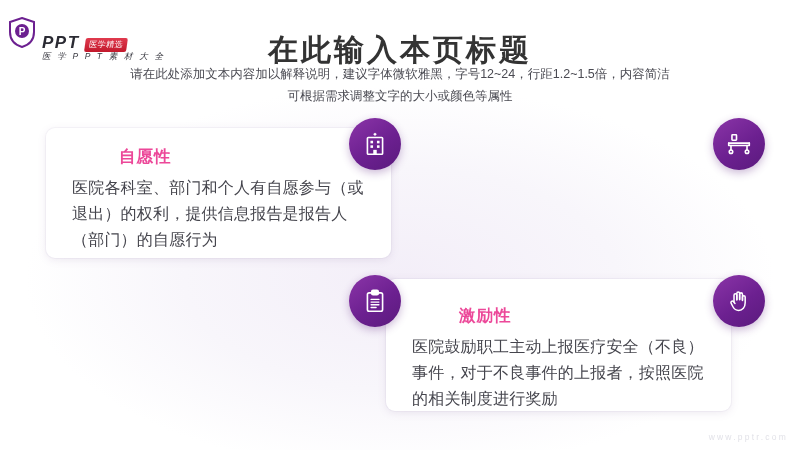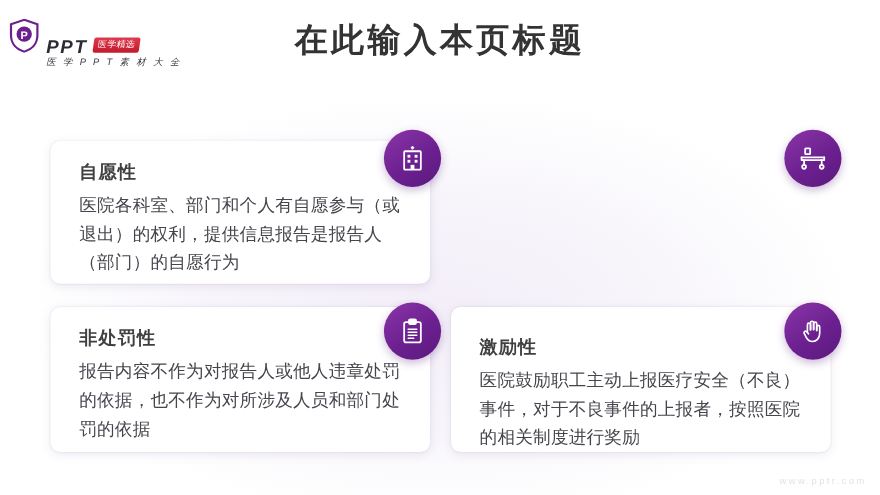--- a/index.html
+++ b/index.html
@@ -31,21 +31,21 @@
   .logo {
     position: absolute;
     left: 8px;
     top: 4px;
     display: flex;
     align-items: center;
     gap: 6px;
   }
   .logo-shield { width: 28px; height: 31px; display: block; }
   .logo-text { display: flex; flex-direction: column; gap: 1px; }
-  .logo-row1 { display: flex; align-items: flex-start; gap: 5px; margin-top: 30px; }
+  .logo-row1 { display: flex; align-items: flex-end; gap: 5px; margin-top: 30px; }
   .logo-ppt {
     font-size: 17px;
     font-weight: bold;
     font-style: italic;
     letter-spacing: 1.5px;
     color: #2b2b33;
     line-height: 1;
   }
   .logo-badge {
     background: linear-gradient(180deg, #e03a4e 0%, #c2192c 100%);
@@ -64,21 +64,21 @@
     letter-spacing: 2.2px;
     line-height: 1;
     white-space: nowrap;
     font-style: italic;
   }
 
   
   .page-title {
     position: absolute;
     left: 0; right: 0;
-    top: 16px;
+    top: 30px;
     text-align: center;
     font-size: 30px;
     font-weight: bold;
     color: #333333;
     letter-spacing: 3px;
   }
   .subtitle {
     position: absolute;
     left: 0; right: 0;
     top: 64px;
@@ -93,30 +93,31 @@
   .card {
     position: absolute;
     background: #ffffff;
     border-radius: 9px;
     box-shadow: 0 2px 9px rgba(120, 95, 150, 0.13),
                 0 0 0 1px rgba(160, 140, 185, 0.07);
   }
   .card-1 { left: 46px;  top: 128px; width: 345px; height: 130px; }
   .card-2 { left: 410px; top: 128px; width: 345px; height: 130px; }
   .card-3 { left: 46px;  top: 279px; width: 345px; height: 132px; }
-  .card-4 { left: 410px; top: 279px; width: 345px; height: 132px; }
+  .card-4 { left: 386px; top: 279px; width: 345px; height: 132px; }
 
   .card-inner { padding: 18px 24px 0 26px; }
 
   .card-title {
     font-size: 16.5px;
     font-weight: bold;
-    color: #404040;
+    color: #ec4899;
     letter-spacing: 1px;
     margin-bottom: 7px;
+    margin-left: 47px;
   }
   .card-body {
     font-size: 16px;
     line-height: 1.62;
     color: #45454d;
     letter-spacing: 0.2px;
   }
 
   
   .card-4 .card-inner { padding-top: 26px; }
@@ -170,20 +171,24 @@
       <span class="logo-row1">
         <span class="logo-ppt">PPT</span>
         <span class="logo-badge">医学精选</span>
       </span>
       <span class="logo-row2">医 学 P P T 素 材 大 全</span>
     </span>
   </div>
 
   <div class="page-title">在此输入本页标题</div>
 
+  <div class="subtitle">
+    <div>请在此处添加文本内容加以解释说明，建议字体微软雅黑，字号12~24，行距1.2~1.5倍，内容简洁</div>
+    <div>可根据需求调整文字的大小或颜色等属性</div>
+  </div>
 
   <div class="card card-1">
     <div class="card-inner">
       <div class="card-title">自愿性</div>
       <div class="card-body">医院各科室、部门和个人有自愿参与（或退出）的权利，提供信息报告是报告人（部门）的自愿行为</div>
     </div>
   </div>
   <div class="icon-bubble ib-1">
     <svg viewBox="0 0 24 24" fill="none" stroke="#ffffff" stroke-width="1.5" stroke-linecap="round" stroke-linejoin="round">
       <path d="M12 2.2v1.6M11.2 3h1.6" stroke-width="1.4"></path>
@@ -200,26 +205,20 @@
     <svg viewBox="0 0 24 24" fill="none" stroke="#ffffff" stroke-width="1.5" stroke-linecap="round" stroke-linejoin="round">
       <rect x="5.5" y="3.5" width="4.2" height="5" rx="0.6"></rect>
       <path d="M2.5 11.2h19"></path>
       <path d="M2.5 11.2v2.2h19v-2.2"></path>
       <path d="M4.6 13.4v4.1M19.4 13.4v4.1"></path>
       <circle cx="4.6" cy="19.1" r="1.6"></circle>
       <circle cx="19.4" cy="19.1" r="1.6"></circle>
     </svg>
   </div>
 
-  <div class="card card-3">
-    <div class="card-inner">
-      <div class="card-title">非处罚性</div>
-      <div class="card-body">报告内容不作为对报告人或他人违章处罚的依据，也不作为对所涉及人员和部门处罚的依据</div>
-    </div>
-  </div>
   <div class="icon-bubble ib-3">
     <svg viewBox="0 0 24 24" fill="none" stroke="#ffffff" stroke-width="1.5" stroke-linecap="round" stroke-linejoin="round">
       <rect x="5" y="4.5" width="14" height="17" rx="1.6"></rect>
       <rect x="9" y="2.2" width="6" height="4" rx="1.2" fill="#ffffff" stroke="#ffffff"></rect>
       <path d="M8.4 10.5h7.2M8.4 13h7.2M8.4 15.5h7.2M8.4 18h4.6" stroke-width="1.3"></path>
     </svg>
   </div>
 
   <div class="card card-4">
     <div class="card-inner">

